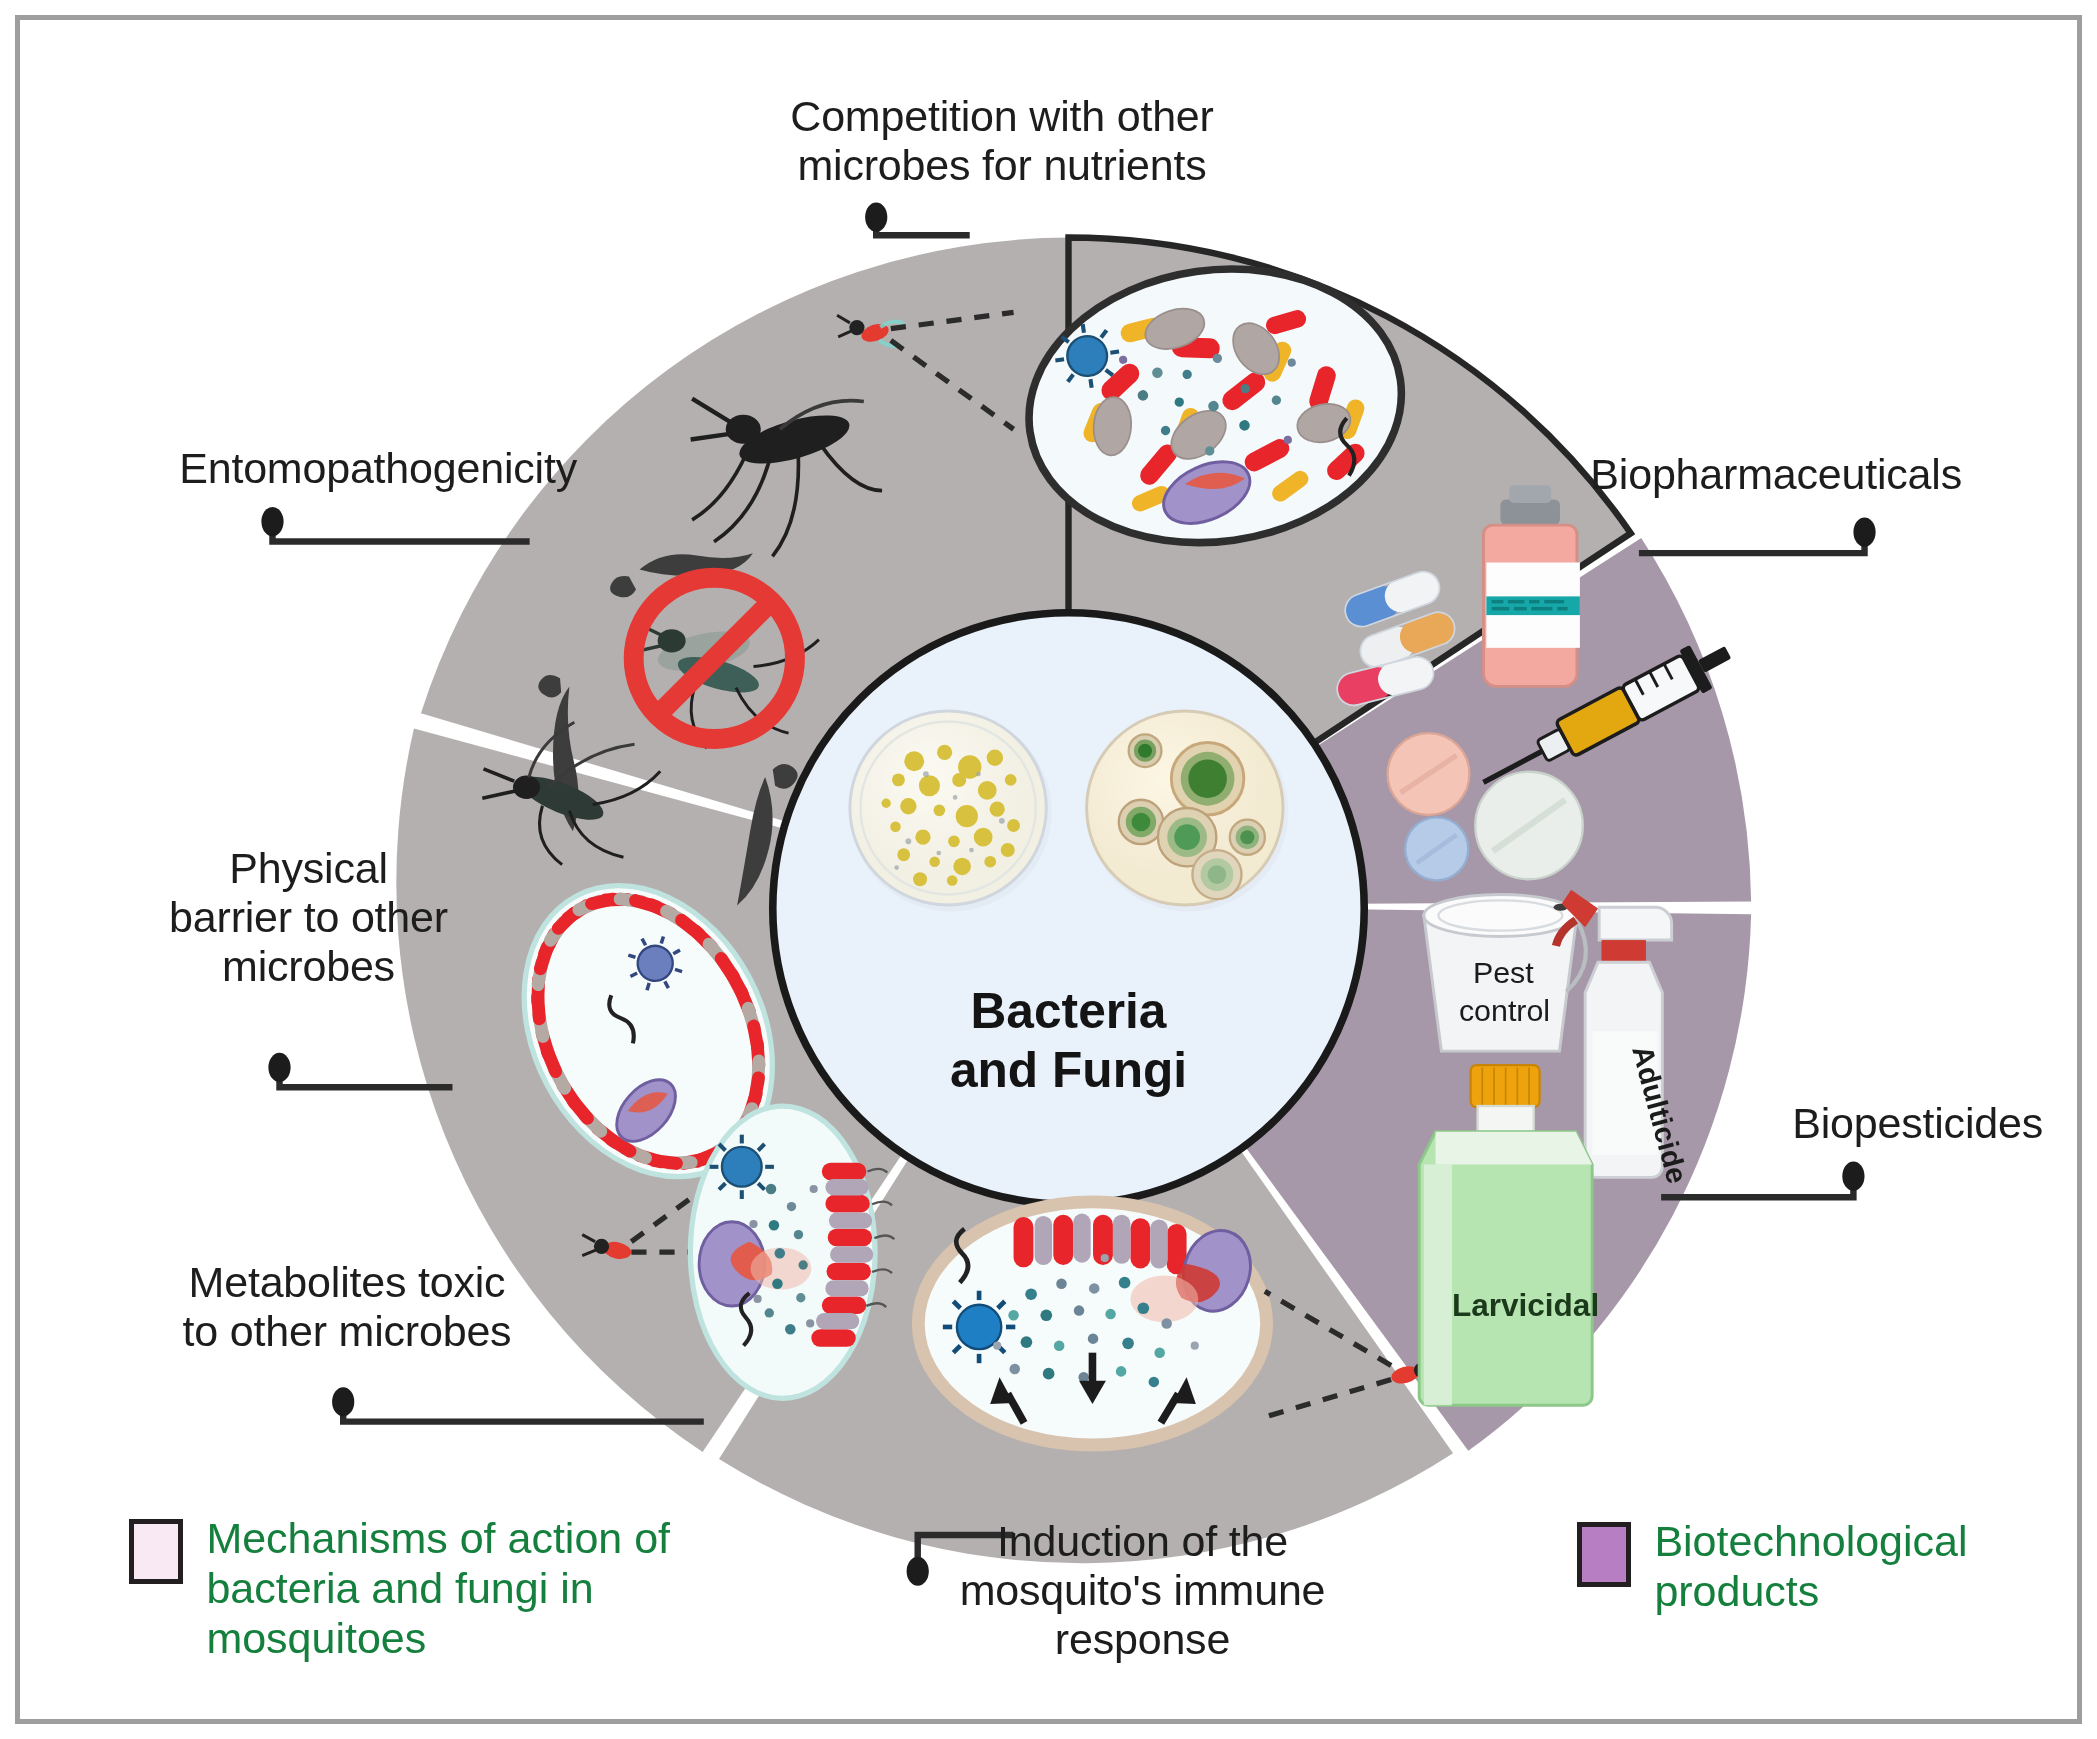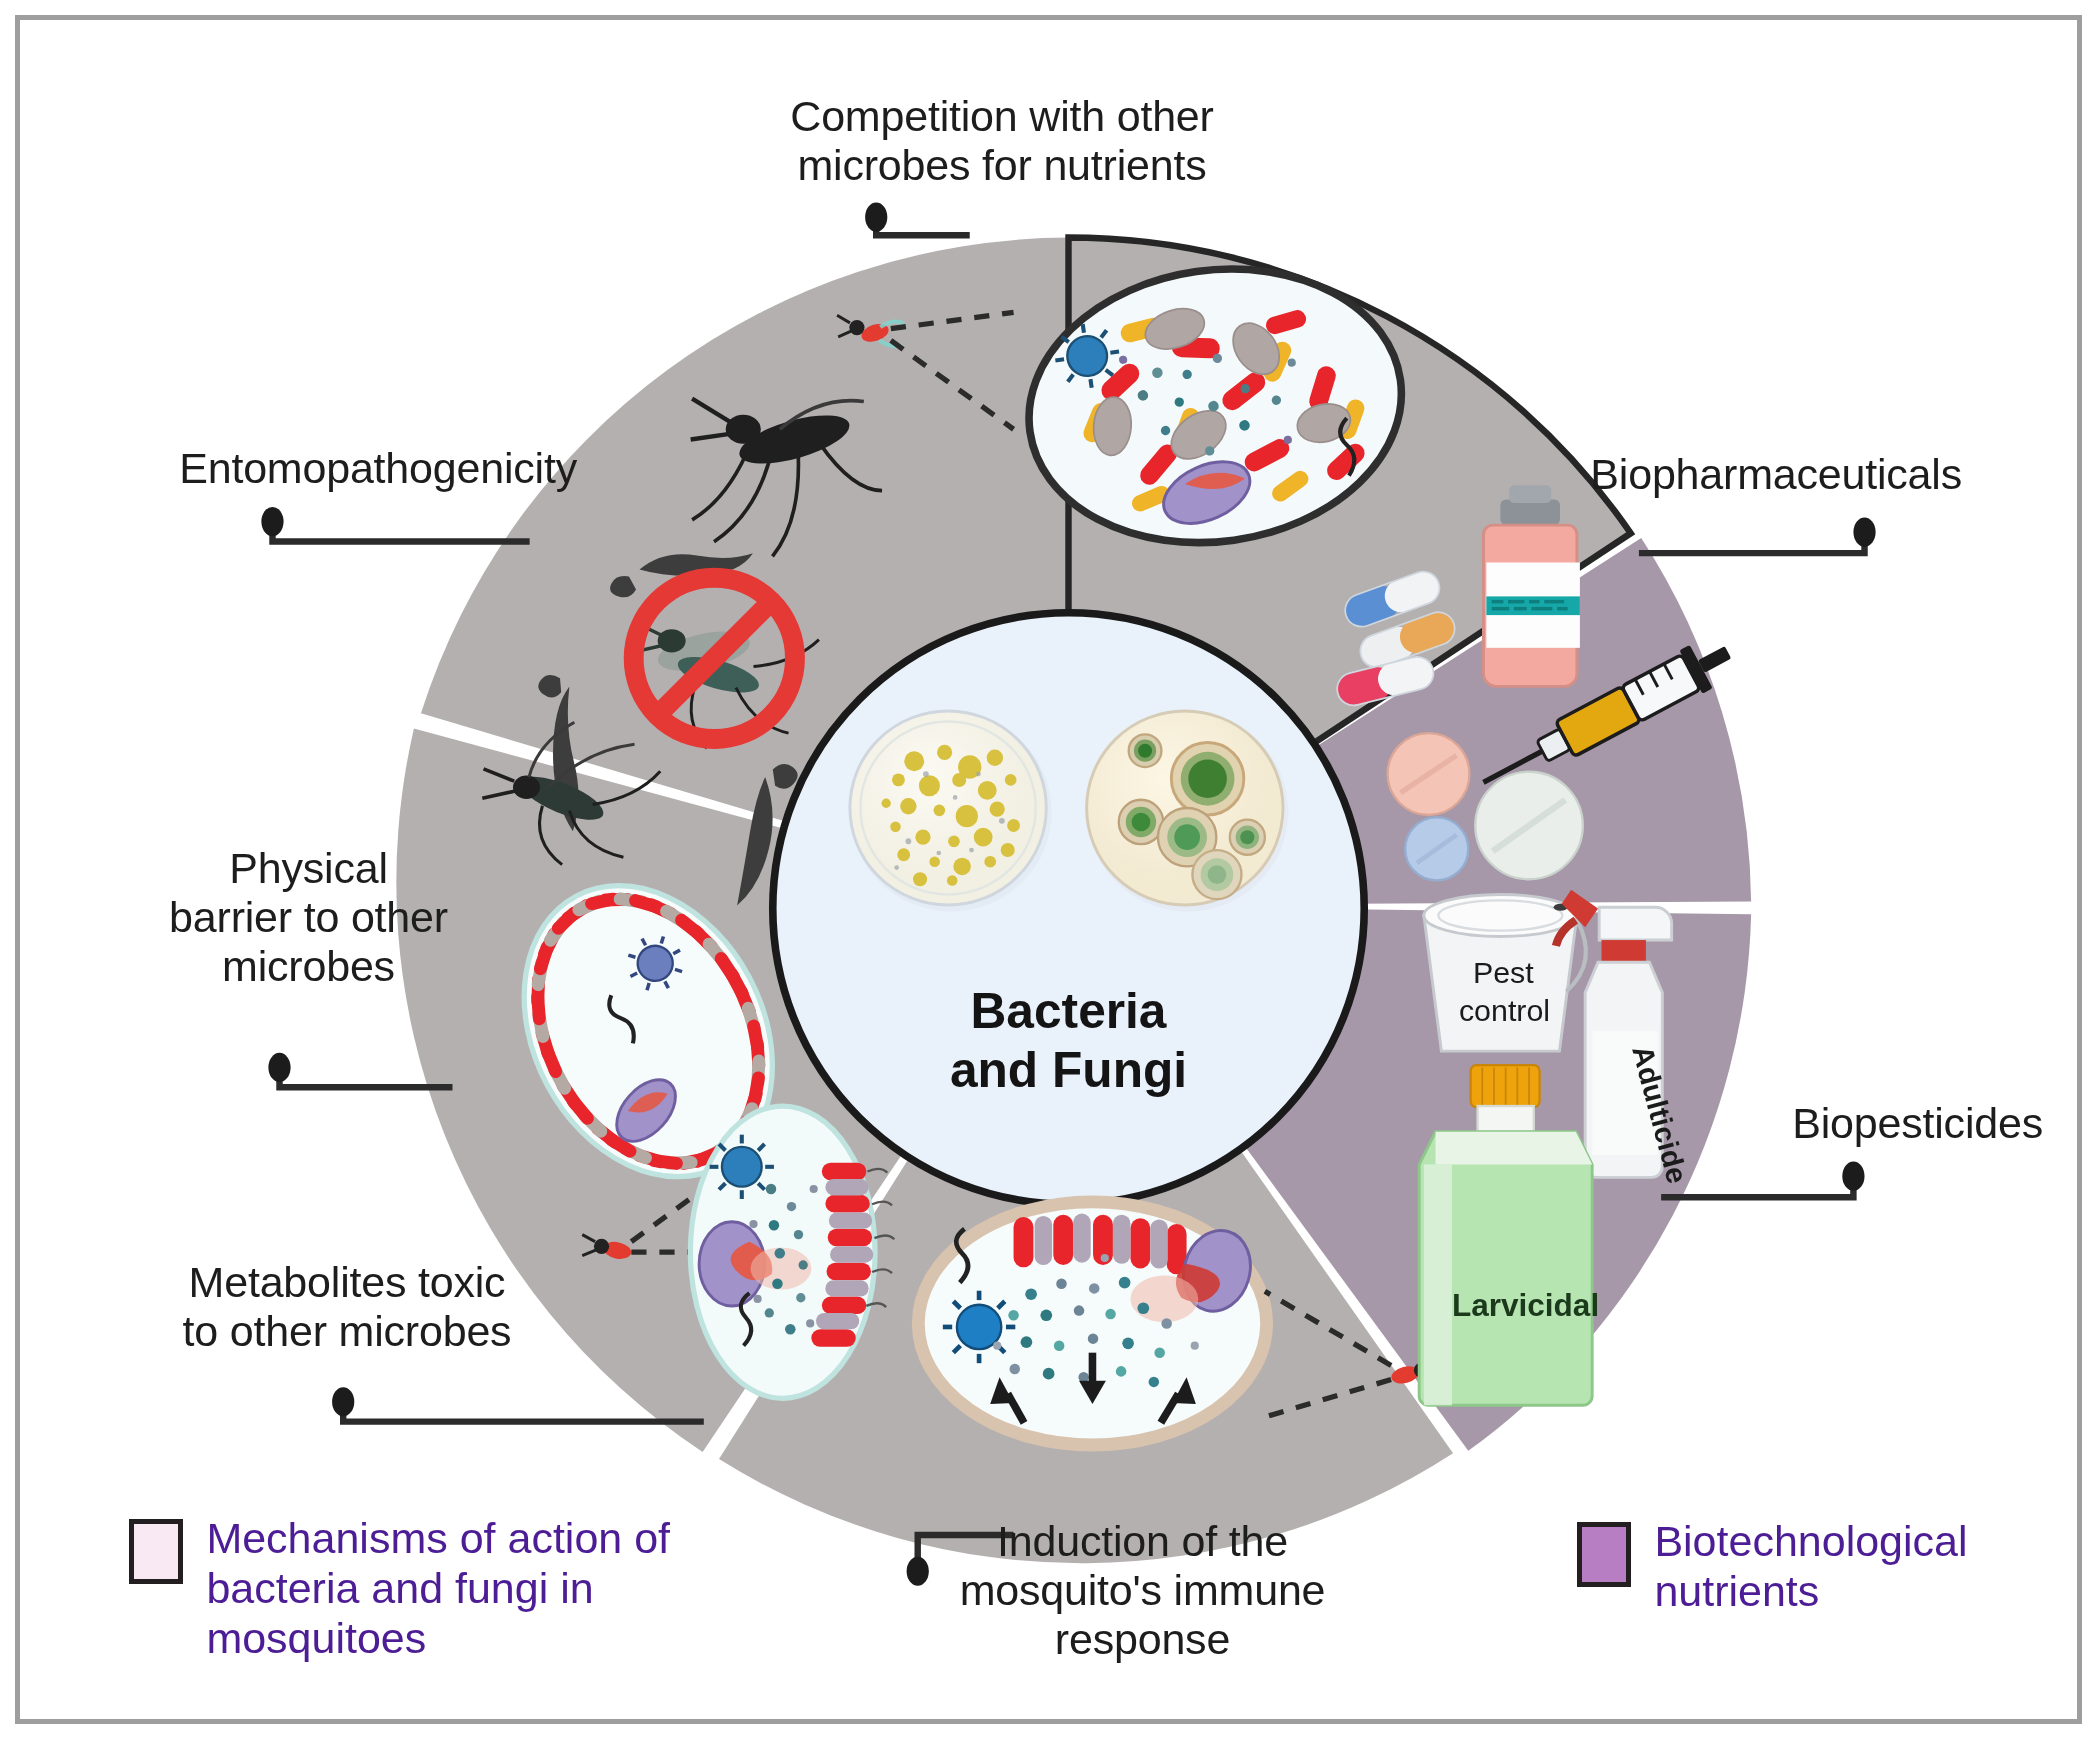--- a/index.html
+++ b/index.html
@@ -42,21 +42,21 @@
   .swatch {
     width:54px; height:65px;
     border:5.3px solid #231f20;
     flex:0 0 auto;
     margin-top:4.7px;
   }
   .legend .txt {
     font-size:43px;
     line-height:1.16;
     white-space:pre-line;
-    color:#4c1d95;
+    color:#15803d;
   }
 </style>
 </head>
 <body>
 
 <div id="frame">
 <div id="stage">
 
 <svg id="wheel" viewBox="0 0 3588 2975">
   <defs>
@@ -719,18 +719,18 @@
 <div class="legend" style="left:109px; top:1494px; width:690px;">
   <div class="swatch" style="background:#f9e9f2;"></div>
   <div class="txt">Mechanisms of action of
 bacteria and fungi in
 mosquitoes</div>
 </div>
 
 <div class="legend" style="left:1557px; top:1497px; width:503px;">
   <div class="swatch" style="background:#b87ec4;"></div>
   <div class="txt">Biotechnological
-nutrients</div>
+products</div>
 </div>
 
 </div>
 </div>
 
 
 </body></html>

